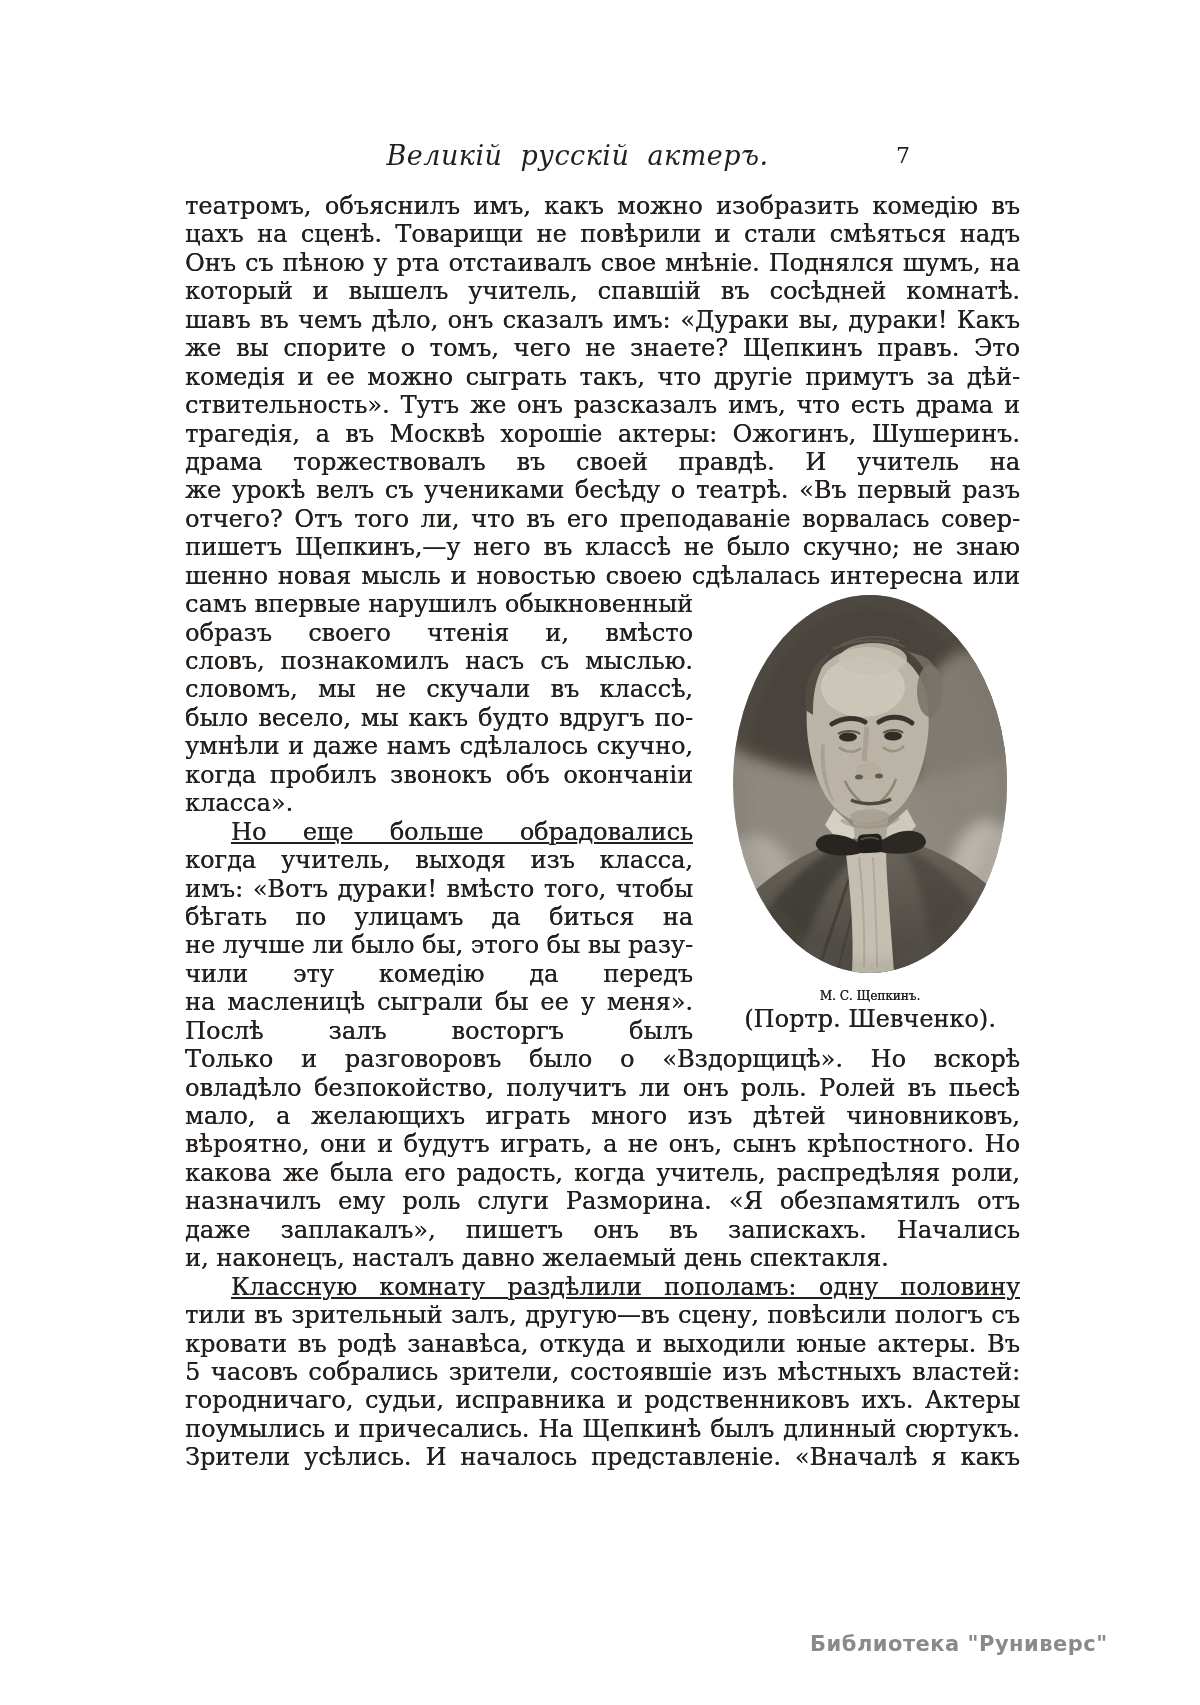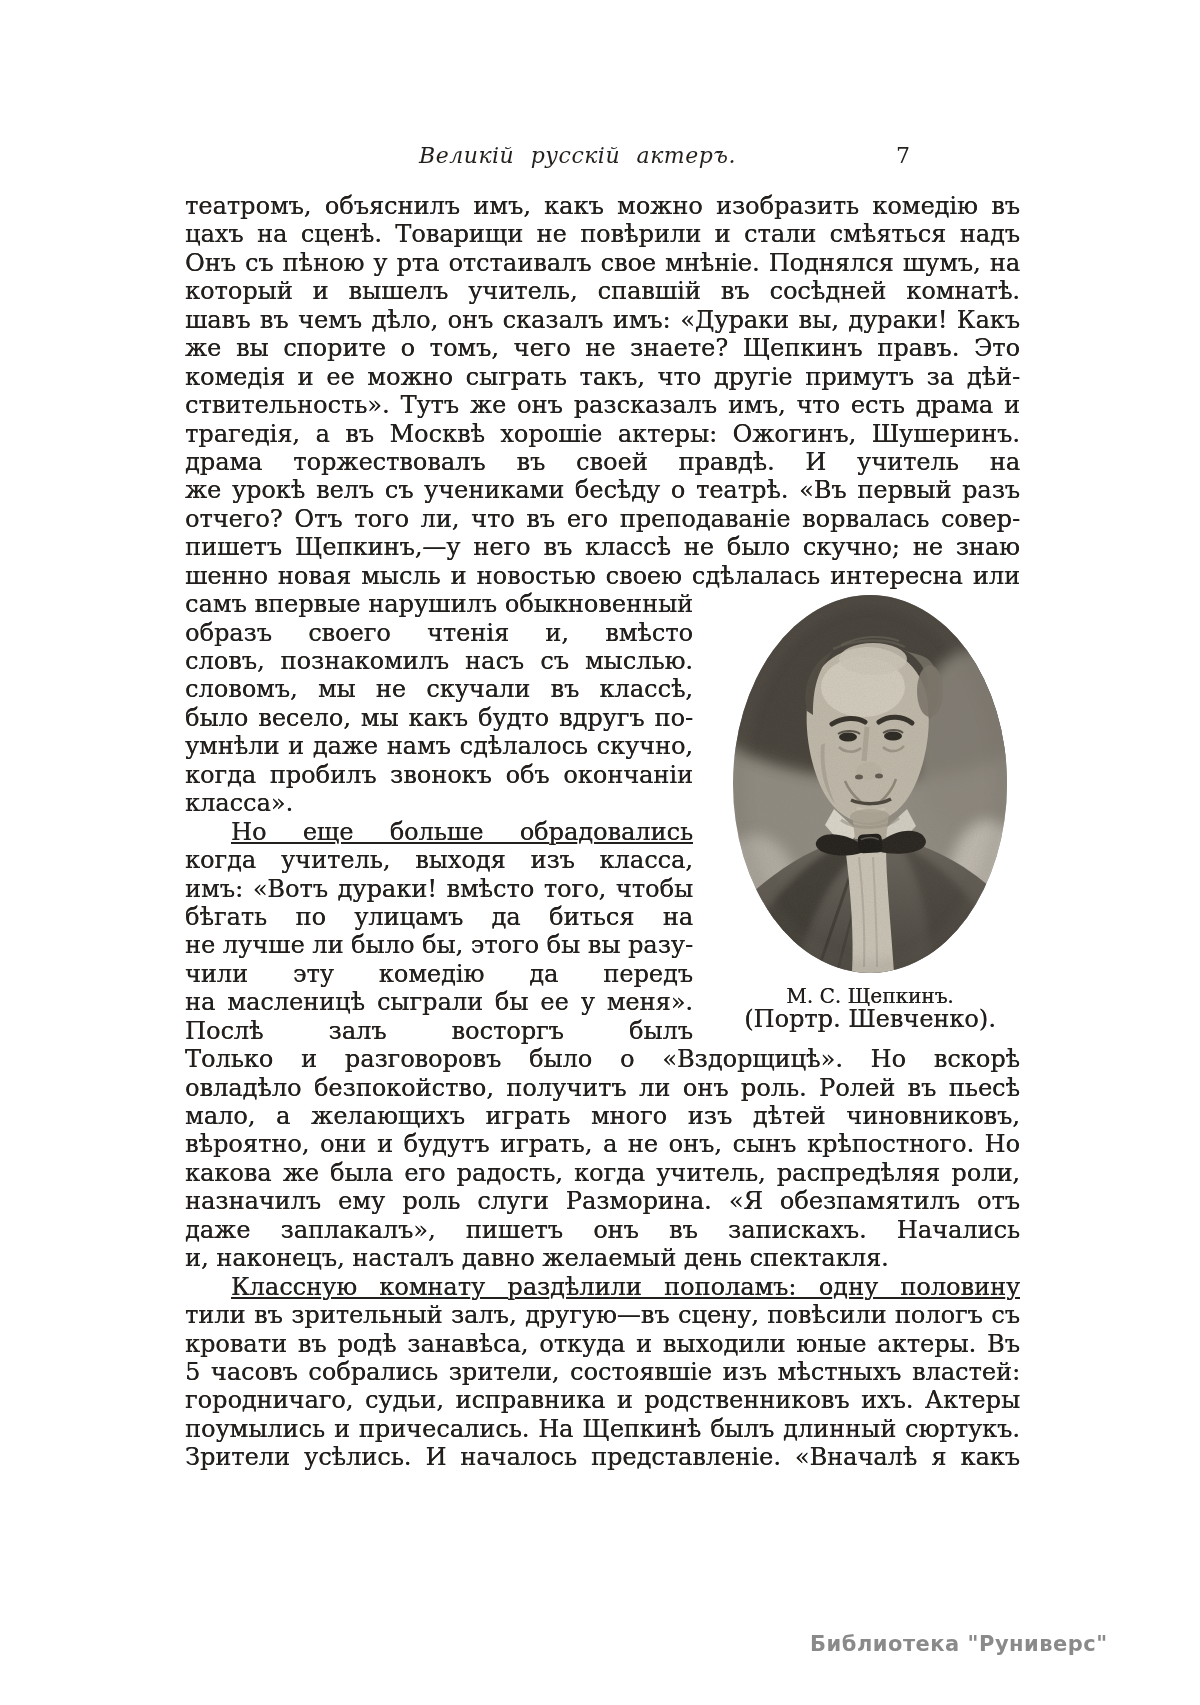--- a/index.html
+++ b/index.html
@@ -4,37 +4,37 @@
 <style>
   html,body { margin:0; padding:0; background:#e8e8e8; }
   .page {
     position:relative; width:1200px; height:1705px; background:#ffffff;
     overflow:hidden; font-family:"DejaVu Serif","Liberation Serif",serif;
     color:#231f1c;
   }
   .content { position:absolute; left:185px; top:140px; width:835px; }
   .running-head { position:relative; height:32px; margin-bottom:20px; }
   .head-title {
-    text-align:center; font-style:italic; font-size:22px; line-height:32px;
+    text-align:center; font-style:italic; font-size:27px; line-height:32px;
     word-spacing:9px; letter-spacing:0.5px; transform:translateX(-25px);
   }
   .page-num { position:absolute; right:110px; top:0; font-size:22px; line-height:32px; }
   .line {
     font-size:24px; line-height:28.45px; height:28.45px; overflow:hidden;
     text-align:justify; text-align-last:justify;
     text-shadow:0.25px 0 0 currentColor;
   }
   .line.last { text-align-last:left; }
   .line.indent { text-indent:46px;text-decoration:underline; }
   .mid { display:flex; }
   .mid-left { width:508px; flex:none; }
   .figure { flex:1; margin:0; padding:0; }
   .fig-inner { width:274px; margin-left:40px; margin-top:5px; text-align:center; }
   .oval { display:block; width:274px; height:378px; }
-  .cap1 { font-size:20px; line-height:24px; margin-top:11px; text-shadow:0.25px 0 0 currentColor; }
+  .cap1 { font-size:12px; line-height:24px; margin-top:11px; text-shadow:0.25px 0 0 currentColor; }
   .cap2 { font-size:24px; line-height:23px; text-shadow:0.25px 0 0 currentColor; }
   .watermark {
     position:absolute; left:810px; top:1632px;
     font-family:"DejaVu Sans","Liberation Sans",sans-serif;
     font-weight:bold; font-size:21px; color:#8a8a8a; letter-spacing:0.5px;
   }
 </style>
 </head>
 <body>
 

